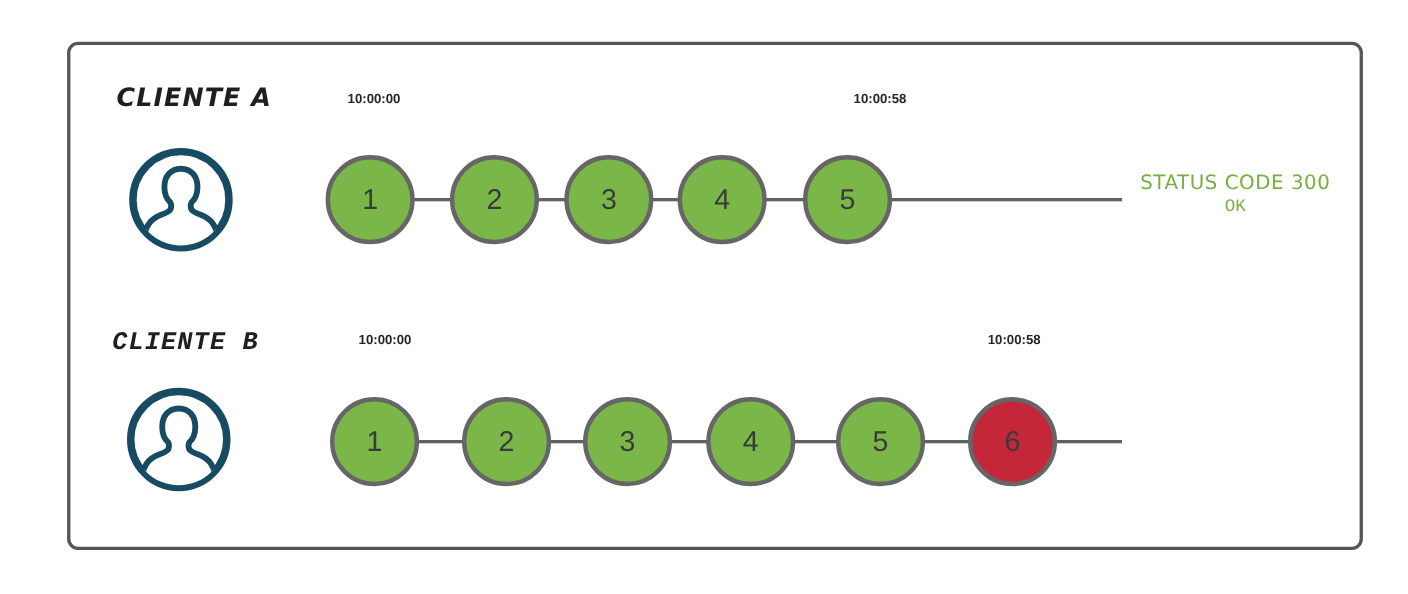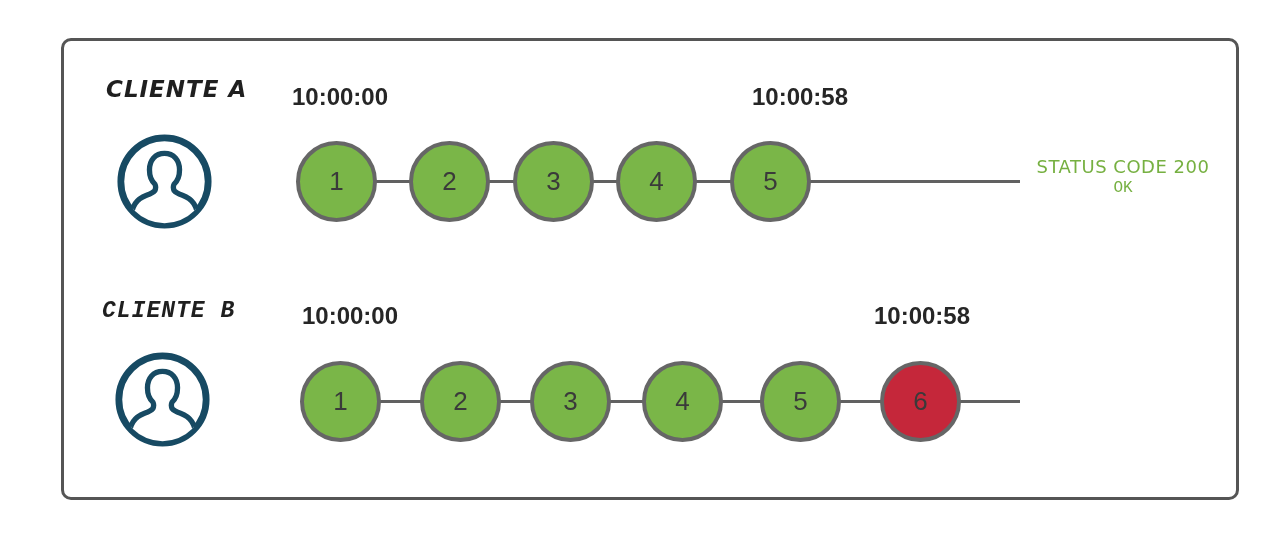--- a/index.html
+++ b/index.html
@@ -30,21 +30,21 @@
   .label-a{left:106px;top:76px;}
   .label-b{left:102px;top:298px;font-family:Liberation Mono, monospace;}
   .avatar{position:absolute;width:97px;height:97px;}
   .avatar-a{left:116px;top:133px;}
   .avatar-b{left:114px;top:351px;}
   .time{
     position:absolute;
     width:124px;
     text-align:center;
     font-weight:700;
-    font-size:24px;
+    font-size:12px;
     color:var(--timestamp-text,#262626);
     white-space:nowrap;
   }
   .time-a-start{left:278px;top:83px;}
   .time-a-end{left:738px;top:83px;}
   .time-b-start{left:288px;top:302px;}
   .time-b-end{left:860px;top:302px;}
   .wire{
     position:absolute;
     height:3px;
@@ -102,21 +102,21 @@
 
   <div class="wire wire-a"></div>
 
   <div class="node row-a-n" style="left:296px;">1</div>
   <div class="node row-a-n" style="left:409px;">2</div>
   <div class="node row-a-n" style="left:513px;">3</div>
   <div class="node row-a-n" style="left:616px;">4</div>
   <div class="node row-a-n" style="left:730px;">5</div>
 
   <div class="status status-ok">
-    <div class="code">STATUS CODE 200</div>
+    <div class="code">STATUS CODE 300</div>
     <div class="sub">OK</div>
   </div>
 
   <div class="client-label label-b">CLIENTE B</div>
 
   <svg class="avatar avatar-b" viewBox="0 0 100 100">
     <defs>
         <clipPath id="avclip-b">
           <circle cx="50" cy="50" r="43"></circle>
         </clipPath>

